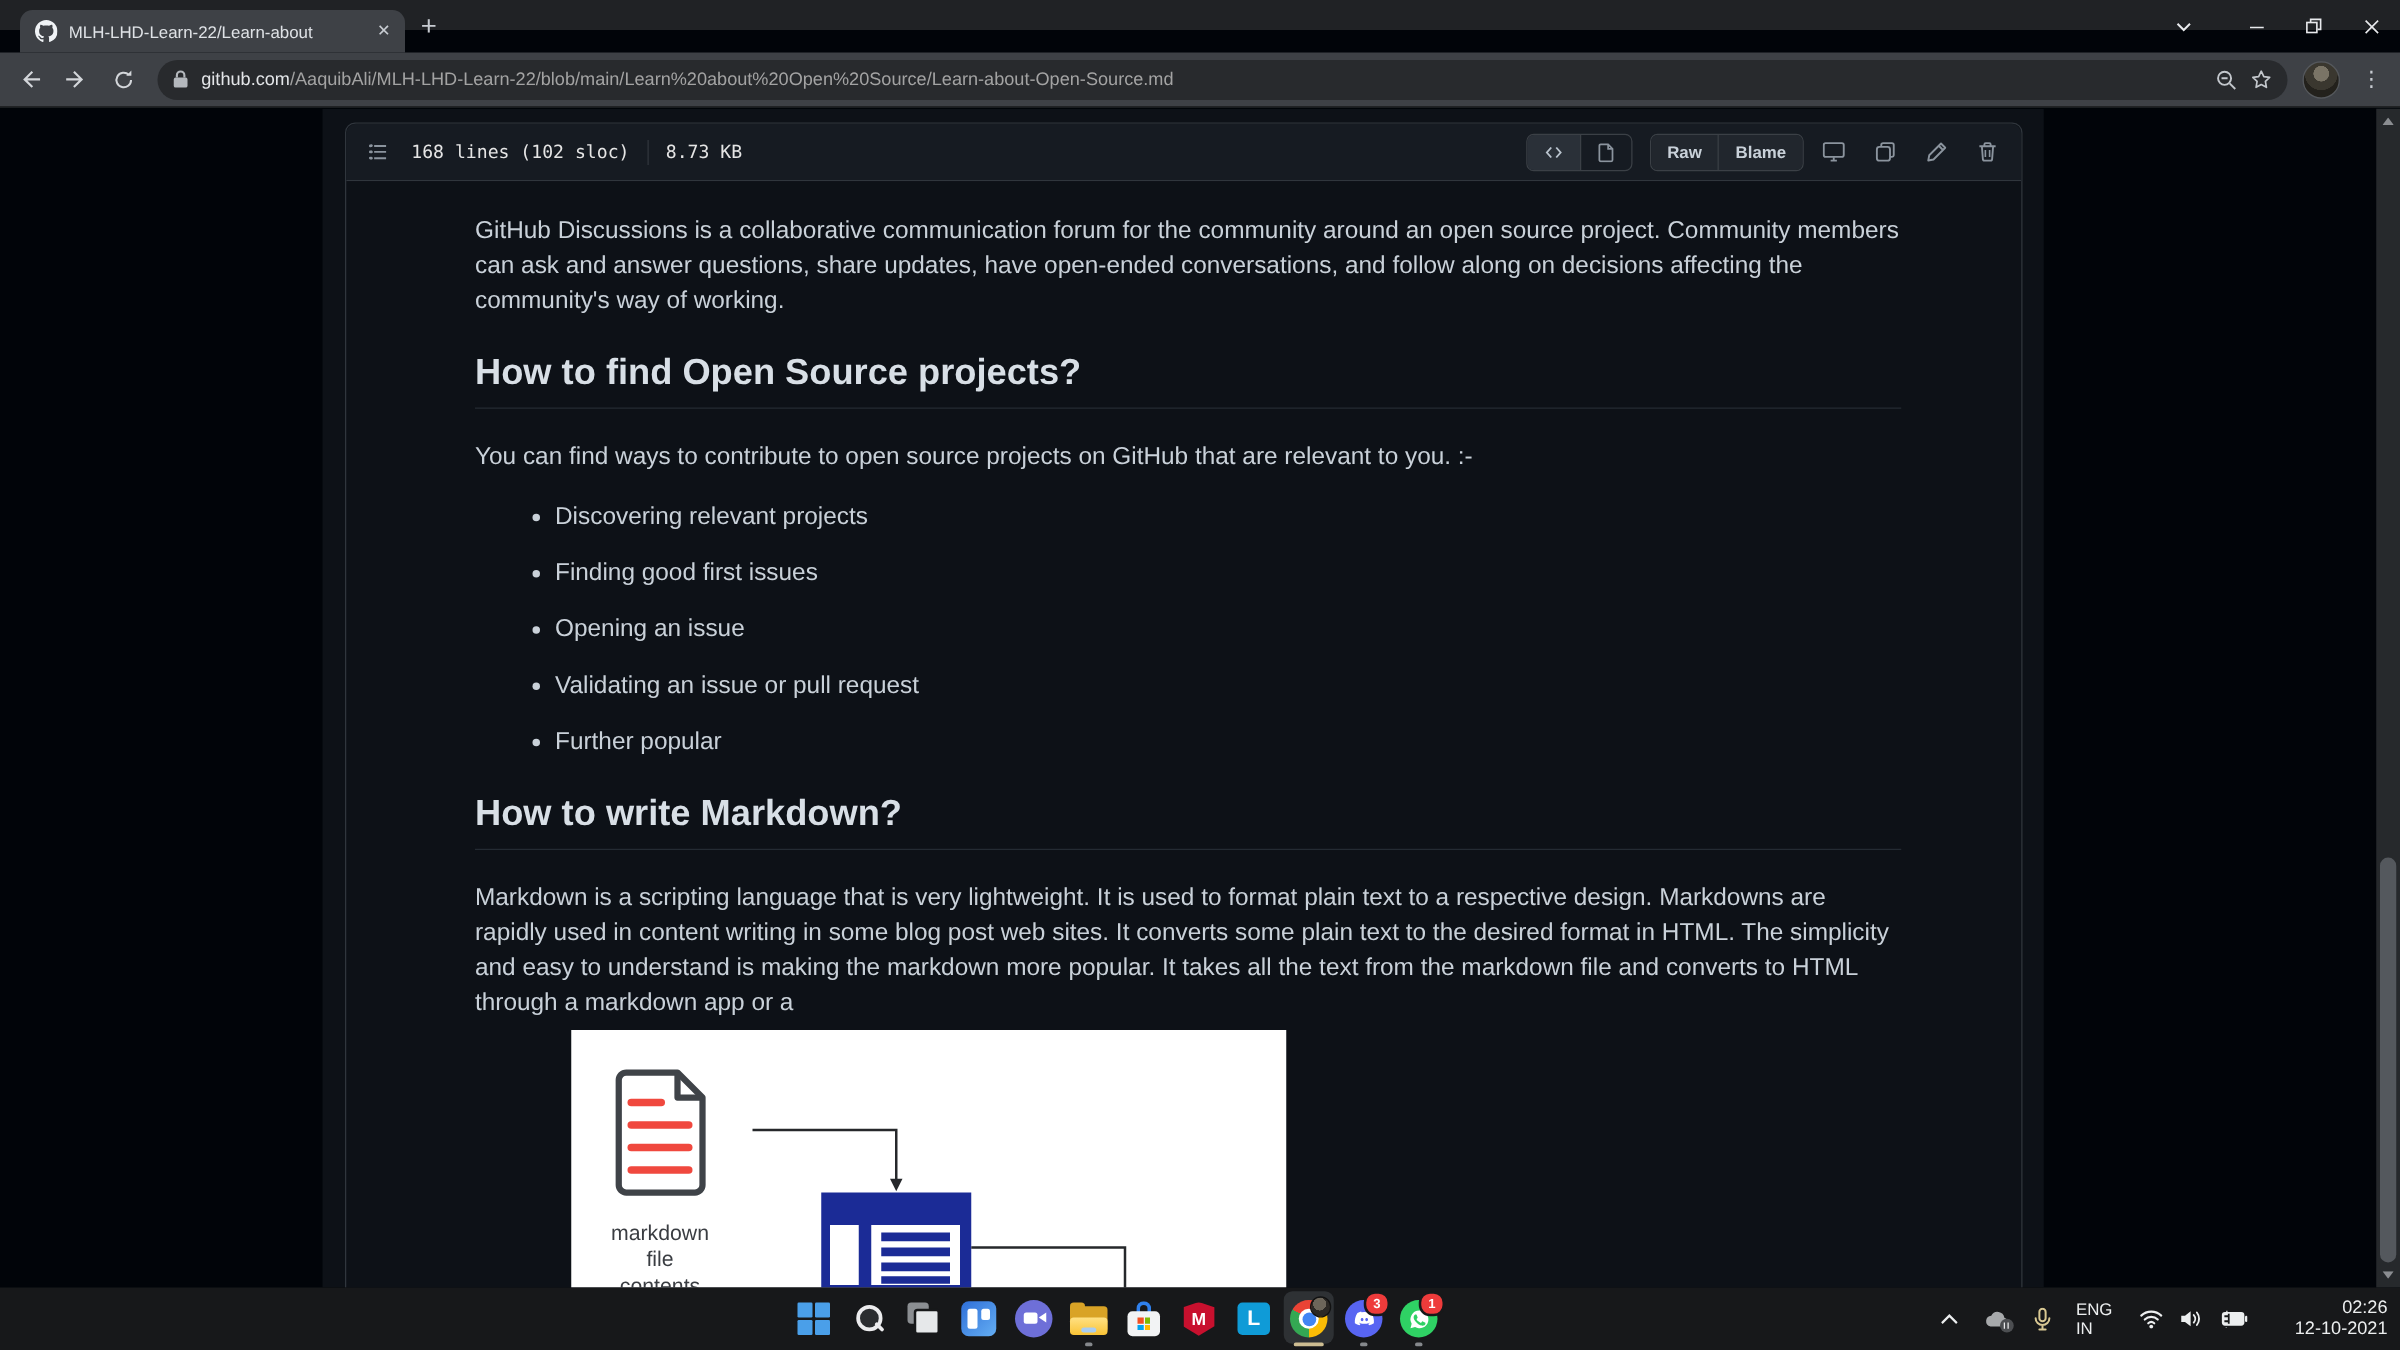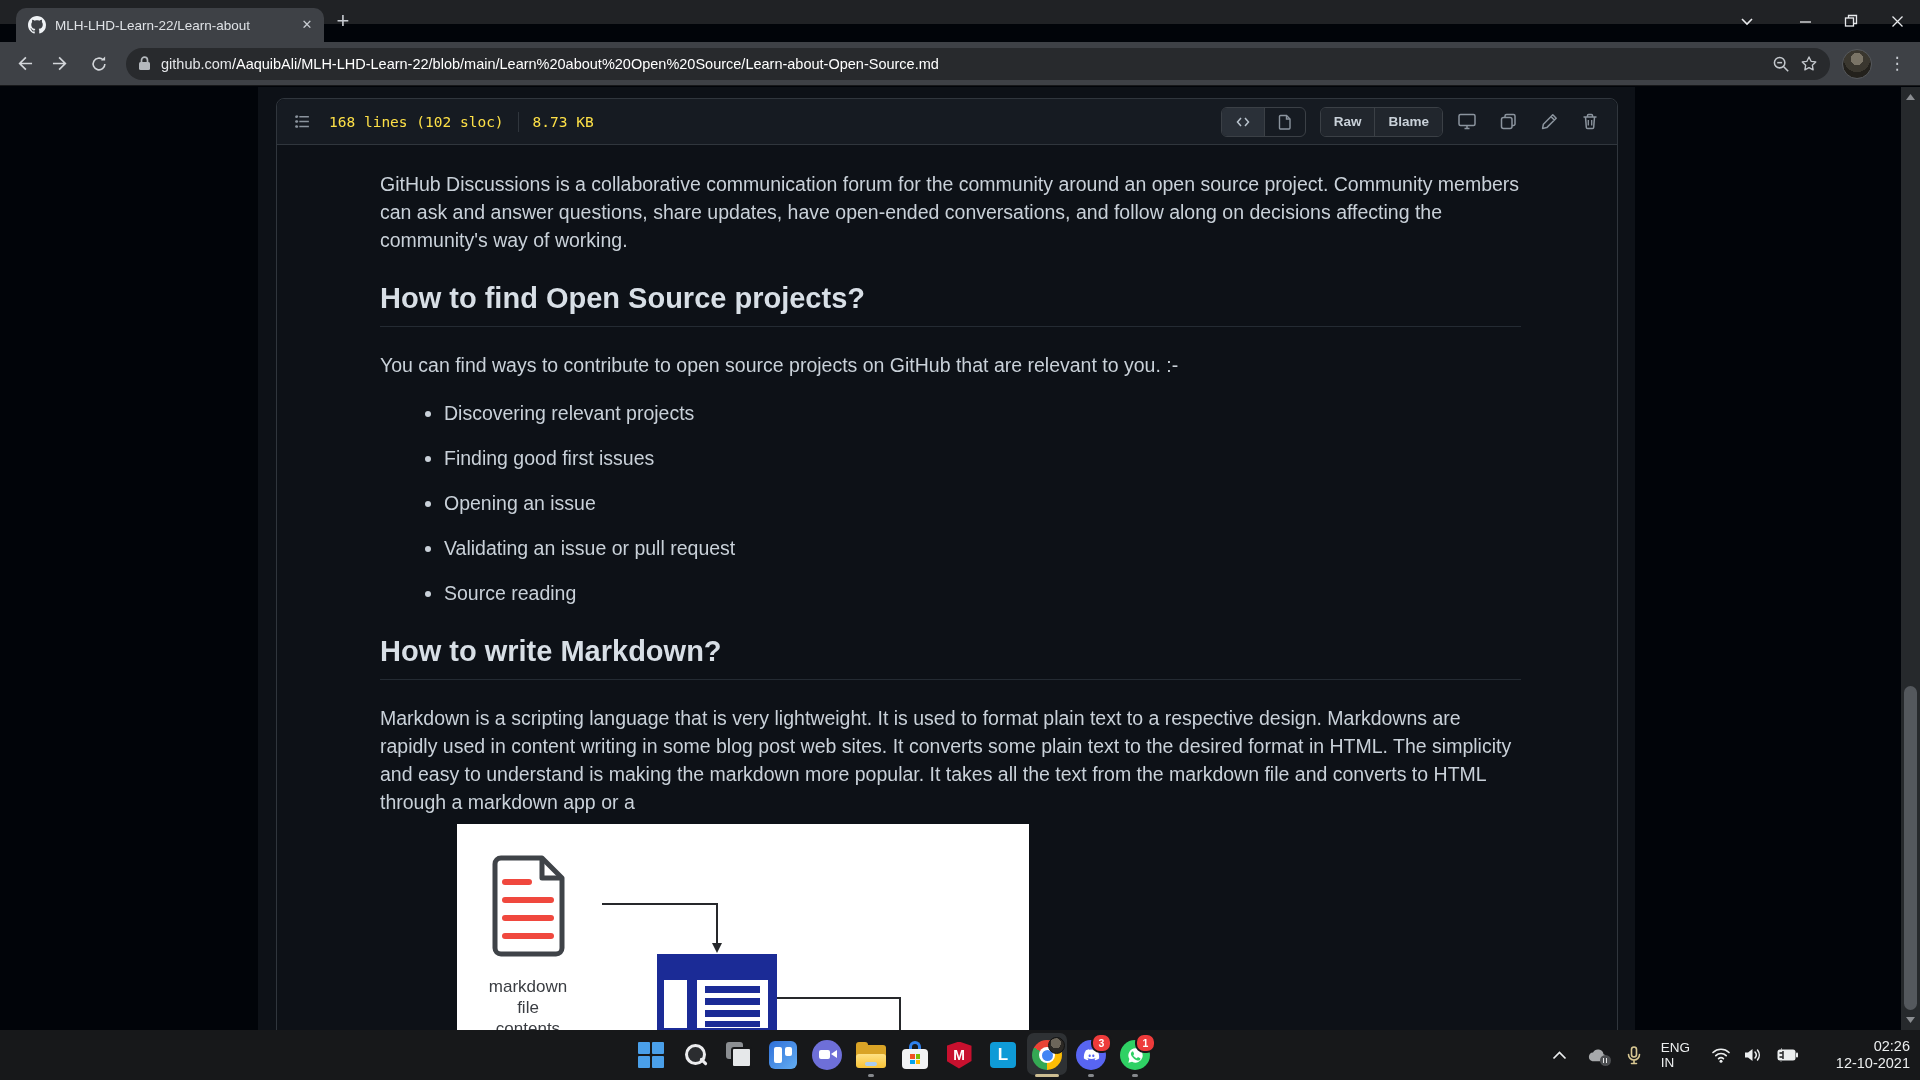--- a/index.html
+++ b/index.html
@@ -22,37 +22,37 @@
 
   
   .toolbar{position:absolute;left:0;top:42px;width:1920px;height:44px;background:#3e4146;
            display:flex;align-items:center;border-bottom:1px solid #17181a;box-sizing:border-box;}
   .navbtn{width:38px;height:36px;display:flex;align-items:center;justify-content:center;color:#d3d6da;flex:0 0 auto;}
   .navbtn:first-child{margin-left:4px;}
   .omnibox{flex:1;height:32px;margin:0 12px 0 8px;border-radius:16px;background:#282a2d;
            display:flex;align-items:center;padding:0 12px;gap:10px;min-width:0;}
   .url{font-size:14.5px;white-space:nowrap;overflow:hidden;flex:1;min-width:0;}
   .url .domain{color:#e4e6e9;}
-  .url .path{color:#ffffff;}
+  .url .path{color:#a3a3a3;}
   .pill-icon{color:#c3c7cc;flex:0 0 auto;display:flex;}
   .avatar{width:30px;height:30px;border-radius:50%;flex:0 0 auto;margin-right:10px;
           background:radial-gradient(circle at 50% 32%, #7a7466 0 26%, #3a372f 27% 55%, #23211c 56%);
           border:1px solid #55585c;box-sizing:border-box;}
   .kebab{width:30px;height:34px;display:flex;align-items:center;justify-content:center;color:#c7cbd1;
          font-size:17px;letter-spacing:0;margin-right:8px;}
 
   
   .page{position:absolute;left:0;top:87px;width:1901px;height:943px;background:#010409;overflow:hidden;}
   .content-col{position:absolute;left:258px;top:0;width:1377px;height:943px;background:#0d1117;}
   .file-card{position:absolute;left:18px;top:11px;width:1342px;height:960px;background:#0d1117;
              border:1px solid #30363d;border-radius:8px 8px 0 0;box-sizing:border-box;}
   .card-header{height:46px;background:#161b22;border-bottom:1px solid #30363d;border-radius:8px 8px 0 0;
                display:flex;align-items:center;padding:0 10px;box-sizing:border-box;}
   .outline-btn{width:30px;height:30px;display:flex;align-items:center;justify-content:center;color:#8b949e;}
-  .mono{font-family:"DejaVu Sans Mono","Liberation Mono",monospace;font-size:14.5px;color:#fde047;}
+  .mono{font-family:"DejaVu Sans Mono","Liberation Mono",monospace;font-size:14.5px;color:#e5e5e5;}
   .lines-info{margin-left:12px;}
   .vdiv{width:1px;height:20px;background:#30363d;margin:0 14px;}
   .spacer{flex:1;}
   .seg-group{display:flex;border:1px solid #3b4046;border-radius:6px;overflow:hidden;height:30px;box-sizing:border-box;background:#161b22;}
   .seg{display:flex;align-items:center;justify-content:center;padding:0 13px;color:#8b949e;}
   .seg + .seg{border-left:1px solid #3b4046;}
   .seg.sel{background:#2a3038;color:#b9c3cd;}
   .seg.txt{color:#c9d1d9;font-weight:700;font-size:13.5px;background:#21262d;}
   .rawblame{margin-left:14px;}
   .hicon{width:34px;height:30px;display:flex;align-items:center;justify-content:center;color:#8b949e;margin-left:7px;}
@@ -290,21 +290,21 @@
         <div class="markdown">
           <p class="first">GitHub Discussions is a collaborative communication forum for the community around an open source project. Community members can ask and answer questions, share updates, have open-ended conversations, and follow along on decisions affecting the community's way of working.</p>
 
           <h2>How to find Open Source projects?</h2>
           <p>You can find ways to contribute to open source projects on GitHub that are relevant to you. :-</p>
           <ul>
             <li>Discovering relevant projects</li>
             <li>Finding good first issues</li>
             <li>Opening an issue</li>
             <li>Validating an issue or pull request</li>
-            <li>Source reading</li>
+            <li>Further popular</li>
           </ul>
 
           <h2>How to write Markdown?</h2>
           <p>Markdown is a scripting language that is very lightweight. It is used to format plain text to a respective design. Markdowns are rapidly used in content writing in some blog post web sites. It converts some plain text to the desired format in HTML. The simplicity and easy to understand is making the markdown more popular. It takes all the text from the markdown file and converts to HTML through a markdown app or a</p>
 
           <div class="diagram">
             <svg width="572" height="272" viewBox="0 0 572 272">
 
               <g>
                 <path d="M44 34h41l20 20v70a6 6 0 0 1-6 6H44a6 6 0 0 1-6-6V40a6 6 0 0 1 6-6z" fill="#fff" stroke="#3f4348" stroke-width="5" stroke-linejoin="round"></path>

